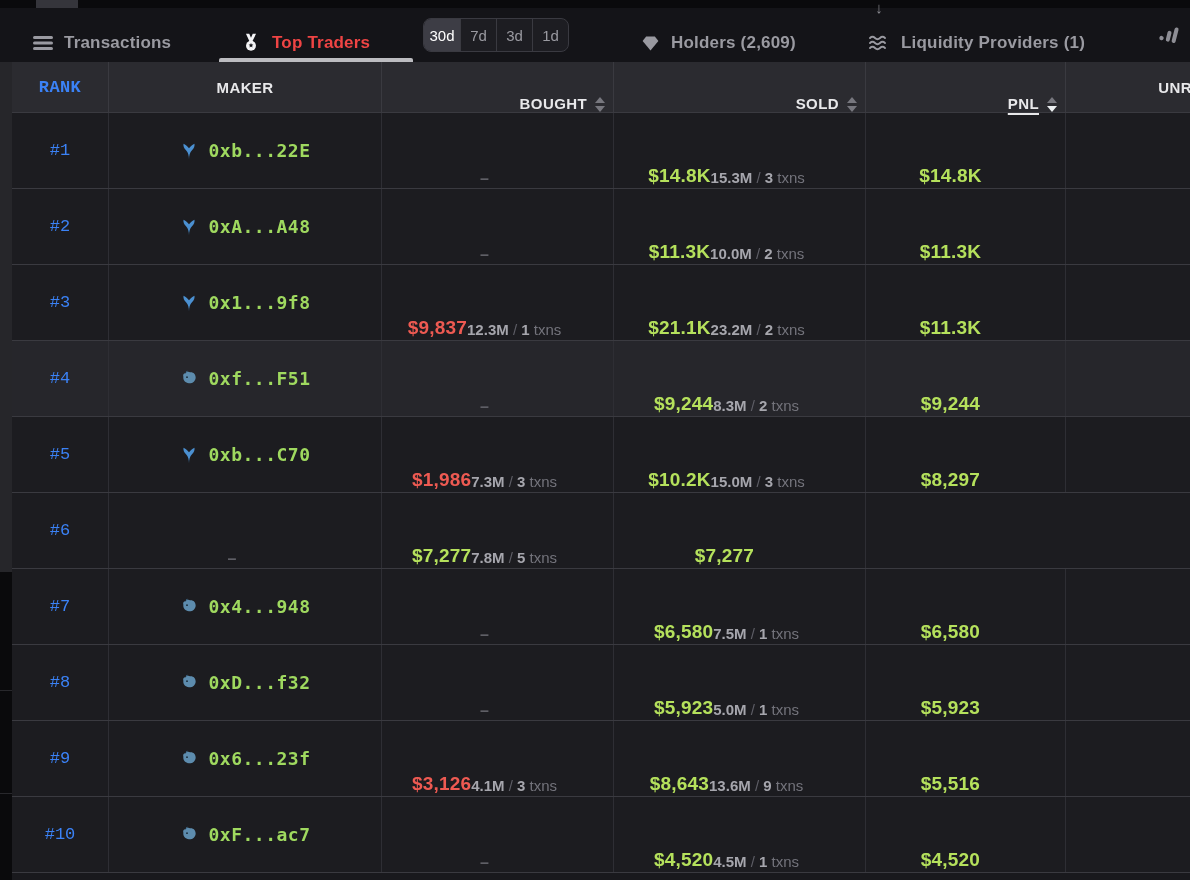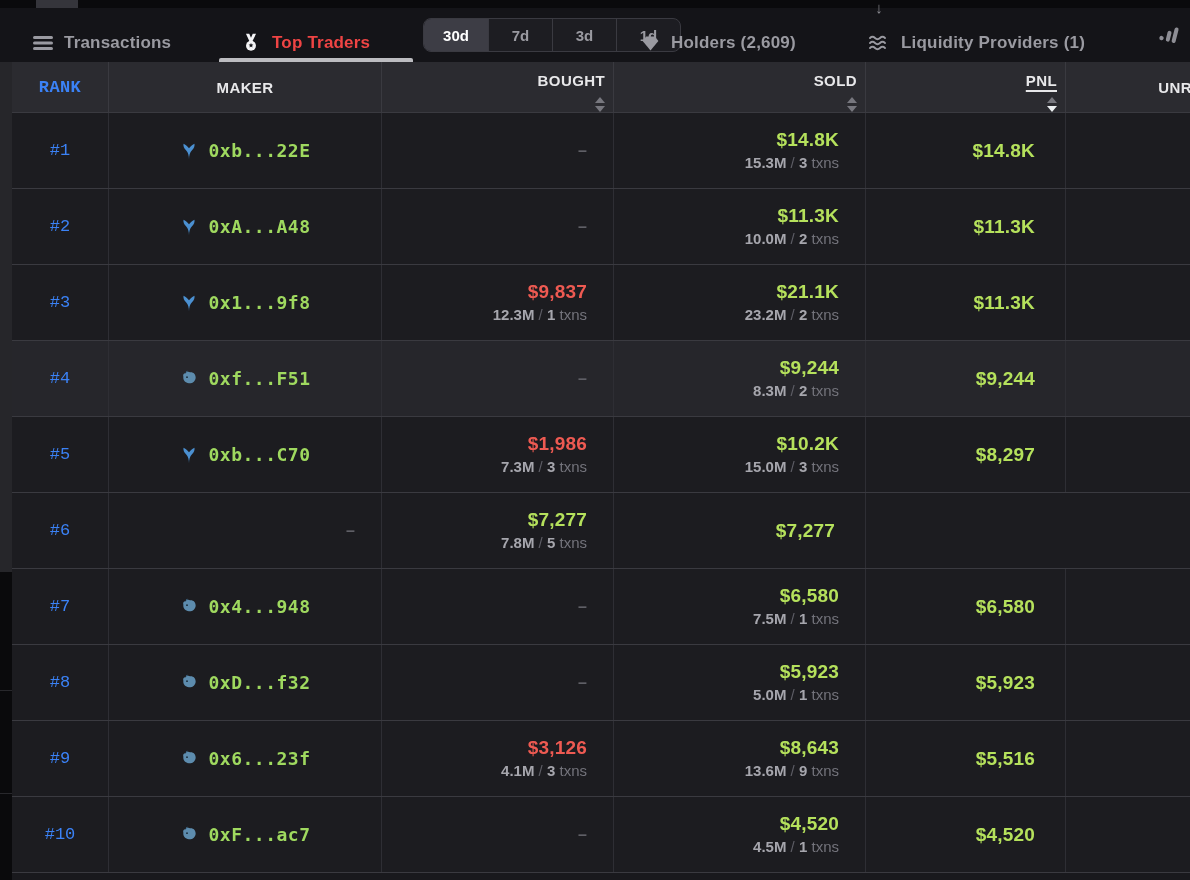--- a/index.html
+++ b/index.html
@@ -15,21 +15,21 @@
 
   
   .navbar { position:absolute; top:8px; left:0; width:1190px; height:54px; background:#141418; }
   .nav-group { position:absolute; top:8px; height:54px; display:flex; align-items:center; gap:10px; cursor:pointer; }
   .nav-label { font-size:17px; font-weight:700; color:#9a9aa1; letter-spacing:.2px; white-space:nowrap; }
   .nav-group.active .nav-label { color:#ef4444; }
   .tab-underline { position:absolute; bottom:0; left:219px; width:194px; height:4px; background:#bcbcc0; border-radius:2px 2px 0 0; }
 
   .segmented { position:absolute; left:423px; top:10px; height:34px; display:flex; align-items:stretch;
                background:#1d1d22; border:1px solid #3a3a41; border-radius:8px; overflow:hidden; }
-  .seg { width:64px; display:flex; align-items:center; justify-content:center; font-size:15px; font-weight:700;
+  .seg { width:36px; display:flex; align-items:center; justify-content:center; font-size:15px; font-weight:400;
          color:#9a9aa1; cursor:pointer; border-left:1px solid #3a3a41; }
   .seg:first-child { border-left:none; }
   .seg.selected { background:#3d3d45; color:#ffffff; }
 
   .more-icon-wrap { position:absolute; left:1156px; top:0; height:54px; display:flex; align-items:center; }
 
   
   .rail { position:absolute; left:0; top:62px; width:12px; height:818px; background:#26262a; }
   .rail .dark { position:absolute; left:0; top:510px; width:12px; height:308px; background:#0a0a0c; }
   .rail .hline { position:absolute; left:0; width:12px; height:1px; background:#28282c; }
@@ -48,21 +48,21 @@
   .tri-dn.on { border-top-color:#eceff1; }
 
   
   .tbody { position:absolute; top:112px; left:12px; width:1253px; }
   .row { height:76px; border-top:1px solid #3a3a40; cursor:pointer; }
   .row.hl { background:#26262b; }
   .cell { display:flex; align-items:center; }
   .c-rank { justify-content:center; font-size:17px; color:#3b82f6;font-family:Liberation Mono, monospace; }
   .c-maker { justify-content:center; gap:9px; border-left:1px solid #2e2e34; }
   .addr { font-family:"DejaVu Sans Mono", monospace; font-weight:700; font-size:18px; color:#9fd95f; letter-spacing:.5px; }
-  .c-num { flex-direction:column; align-items:flex-end; justify-content:center; border-left:1px solid #2e2e34; padding-right:26px; }
+  .c-num { align-items:flex-end; justify-content:center; border-left:1px solid #2e2e34; padding-right:26px; }
   .c-pnl { padding-right:30px; }
   .c-unreal { border-left:1px solid #2e2e34; }
   .val { font-size:19px; font-weight:700; line-height:24px; letter-spacing:.2px; }
   .val.pos { color:#b5e15c; }
   .val.neg { color:#ee5a52; }
   .sub { font-size:15px; line-height:21px; white-space:nowrap; }
   .s-num { color:#a6a6ad; font-weight:700; }
   .s-sep { color:#5e5e66; font-weight:400; }
   .s-dim { color:#73737b; font-weight:400; }
   .dash { color:#5f5f66; font-size:16px; font-weight:700; }

